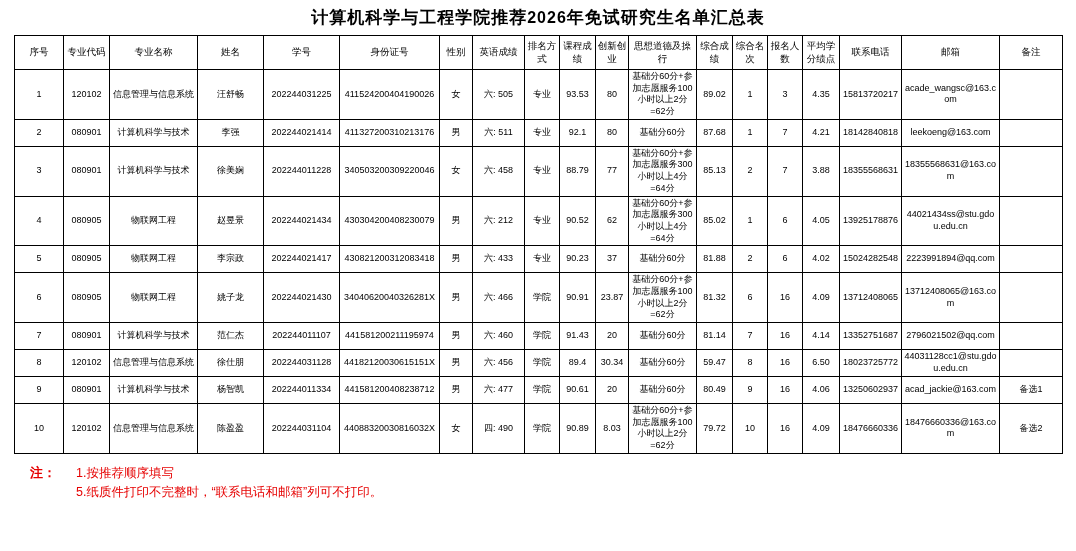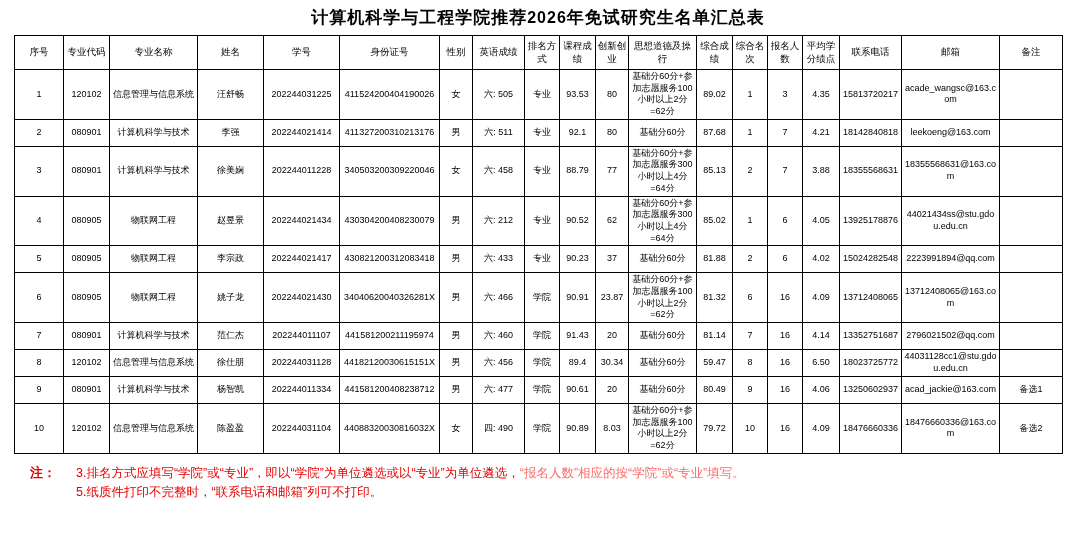--- a/index.html
+++ b/index.html
@@ -298,18 +298,18 @@
           <td class="c16">18476660336</td>
           <td class="c17">18476660336@163.com</td>
           <td class="c18">备选2</td>
         </tr>
       </tbody>
   </table>
 
   <div class="notes">
     <div class="note-label">注：</div>
     <div class="note-items">
-      <div class="note-line"><span>3.排名方式应填写“学院”或“专业”，即以“学院”为单位遴选或以“专业”为单位遴选，</span><span class="note-light" style="color: rgb(255, 106, 106);">“报名人数”相应的按“学院”或“专业”填写。</span></div>
+      <div class="note-line">1.按推荐顺序填写</div>
       <div class="note-line">5.纸质件打印不完整时，“联系电话和邮箱”列可不打印。</div>
     </div>
   </div>
 
 </div>
 
 </body></html>

